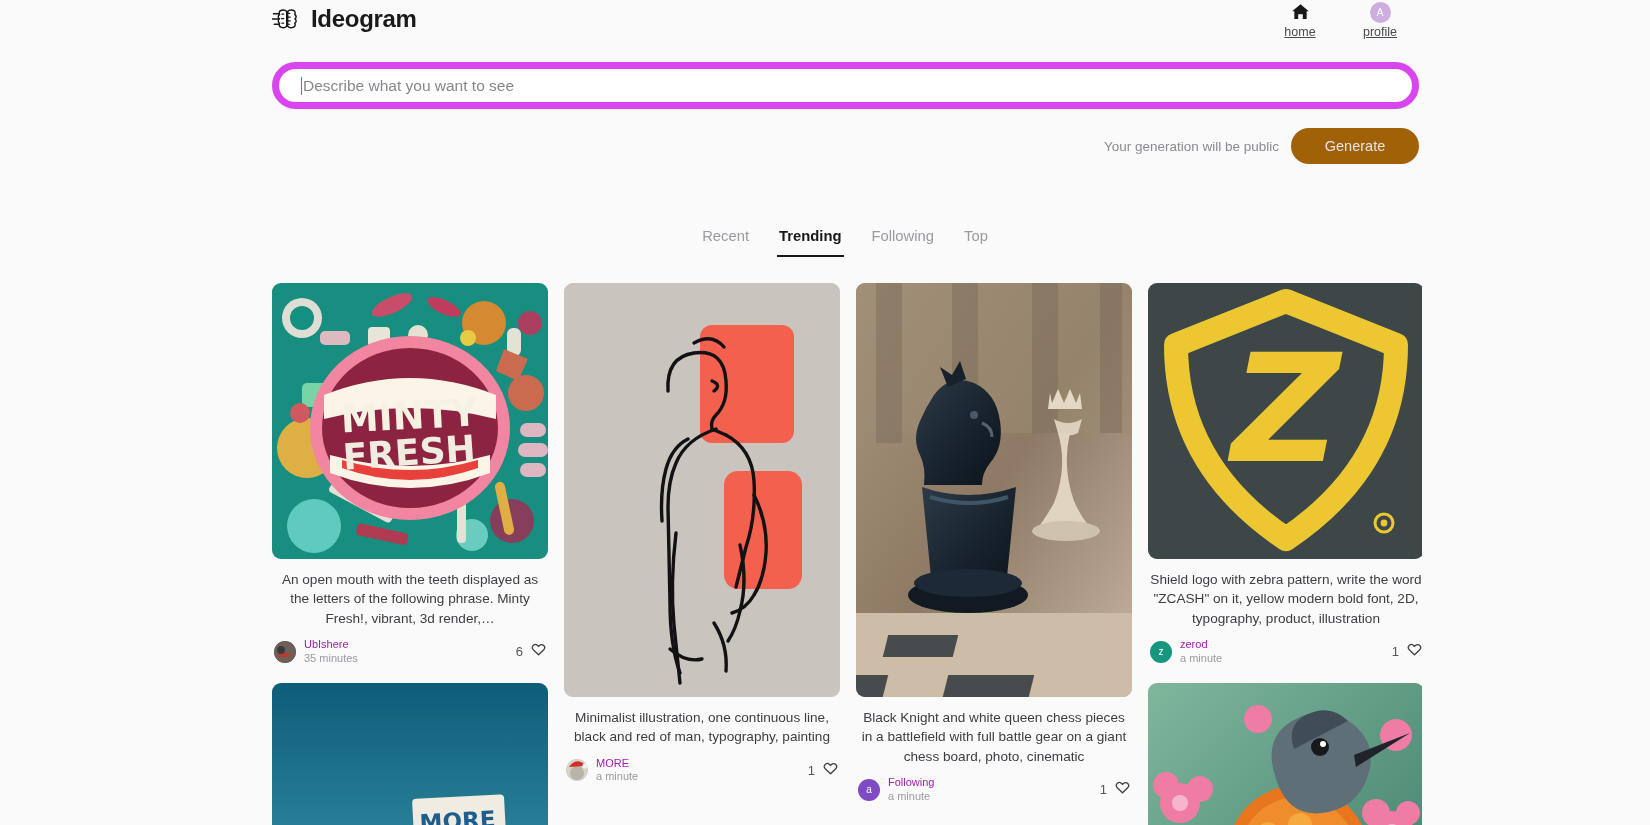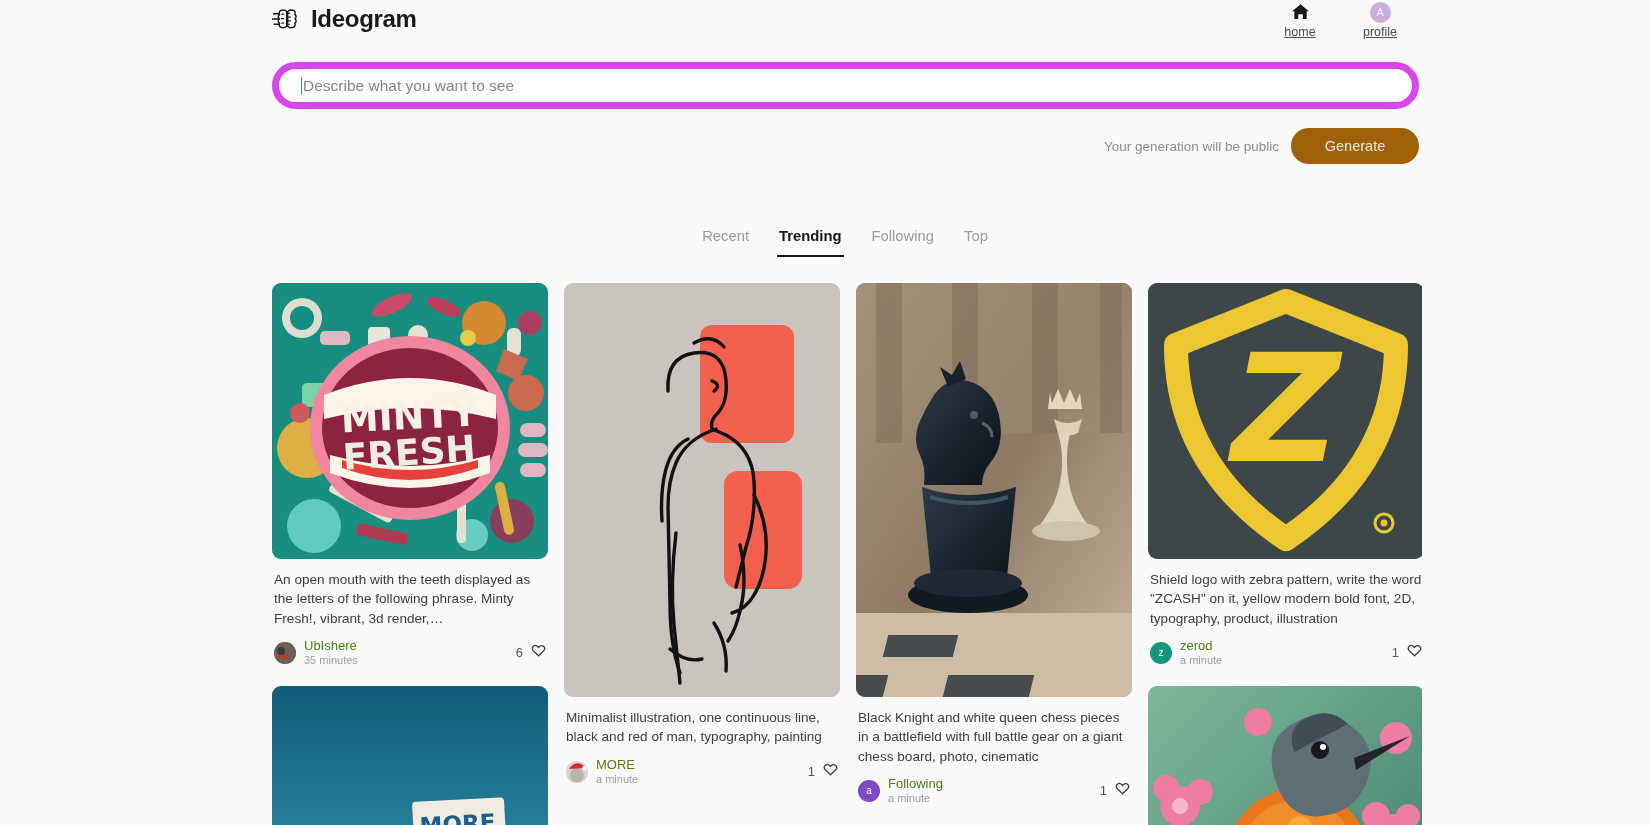--- a/index.html
+++ b/index.html
@@ -94,32 +94,33 @@
     background: #fafafa; border-radius: 10px;
     display: flex; flex-direction: column;
   }
   .thumb {
     width: 276px; border-radius: 9px; overflow: hidden;
     position: relative; background: #ddd; flex: none;
   }
   .caption {
     font-size: 13.6px; line-height: 1.42; color: #3d3d42;
     padding: 11px 2px 0 2px;
+    text-align: center;
   }
   .metarow {
     display: flex; align-items: center; justify-content: space-between;
     padding: 10px 2px 0 2px;
   }
   .author { display: flex; align-items: center; gap: 8px; }
   .av {
     width: 22px; height: 22px; border-radius: 50%;
     display: flex; align-items: center; justify-content: center;
     font-size: 10px; color: #fff; overflow: hidden; flex: none;
   }
-  .aname { font-size: 13px; color: #4d7c0f; line-height: 1.25; }
+  .aname { font-size: 11px; color: #a21caf; line-height: 1.25; }
   .atime { font-size: 11px; color: #9b9ba1; line-height: 1.25; }
   .likes { display: flex; align-items: center; gap: 8px; }
   .likecount { font-size: 13px; color: #55555a; }
   .heart { width: 15px; height: 15px; cursor: pointer; }
 
   
   .art { position: absolute; inset: 0; }
 </style>
 </head>
 <body>

